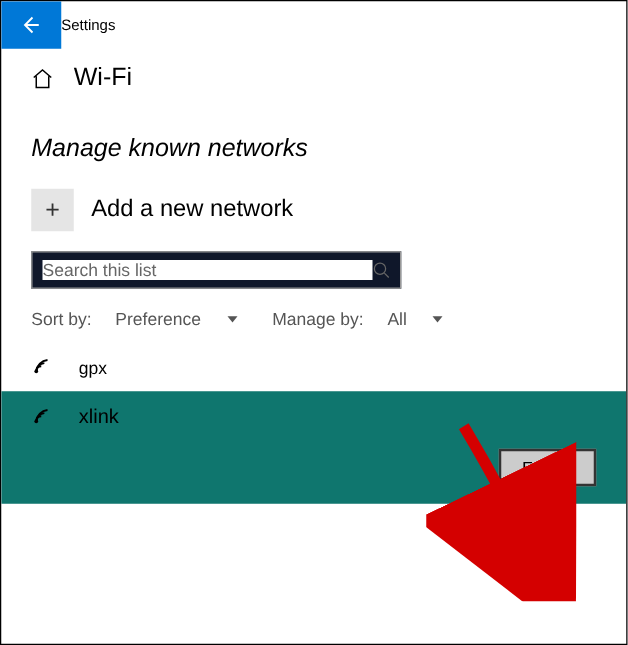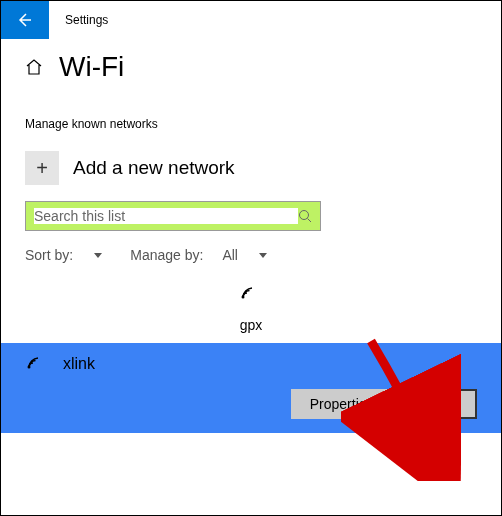--- a/index.html
+++ b/index.html
@@ -26,44 +26,44 @@
       height: 38px;
       background: #0078d7;
       display: flex;
       align-items: center;
       justify-content: center;
       cursor: pointer;
     }
     .app-title {
       font-size: 12px;
       color: #000;
-      margin-left: 16px;
     }
     .content {
       padding: 8px 24px 0 24px;
     }
     .header-row {
       display: flex;
       align-items: center;
       gap: 16px;
       margin-top: 4px;
     }
     .home-icon {
       display: flex;
       align-items: center;
     }
     .page-title {
-      font-size: 28px;
+      font-size: 20px;
       font-weight: 400;
     }
     .subtitle {
-      font-size: 12px;
+      font-size: 20px;
       font-weight: 400;
       margin-top: 34px;
       color: #000;
+      font-style: italic;
     }
     .add-row {
       display: flex;
       align-items: center;
       gap: 14px;
       margin-top: 20px;
       cursor: pointer;
     }
     .plus-box {
       width: 34px;
@@ -78,21 +78,21 @@
     }
     .add-label {
       font-size: 19px;
       color: #000;
     }
     .search-box {
       margin-top: 16px;
       width: 296px;
       height: 30px;
       border: 1px solid #999;
-      background: #bef264;
+      background: #0f172a;
       display: flex;
       align-items: center;
       padding: 4px 8px;
       justify-content: space-between;
     }
     .search-box input {
       border: none;
       outline: none;
       font-size: 14px;
       color: #666;
@@ -125,29 +125,28 @@
     }
     .network-list {
       margin-top: 12px;
     }
     .network-item {
       display: flex;
       align-items: center;
       gap: 14px;
       padding: 10px 0;
       font-size: 14px;
-      flex-direction: column;
     }
     .wifi-icon {
       width: 24px;
       display: flex;
       justify-content: center;
     }
     .selected-item {
-      background: #3b82f6;
+      background: #0f766e;
       margin-left: -24px;
       margin-right: -24px;
       padding: 12px 24px 14px 24px;
     }
     .selected-item .row {
       display: flex;
       align-items: center;
       gap: 14px;
     }
     .btn-row {
@@ -210,20 +209,21 @@
     <input type="text" placeholder="Search this list" style="">
     <svg width="14" height="14" viewBox="0 0 14 14">
       <circle cx="6" cy="6" r="4.5" stroke="#666" stroke-width="1" fill="none"></circle>
       <line x1="9.5" y1="9.5" x2="13" y2="13" stroke="#666" stroke-width="1"></line>
     </svg>
   </div>
 
   <div class="sortfilter">
     <div class="group">
       <span>Sort by:</span>
+      <span>Preference</span>
       <span class="chev"></span>
     </div>
     <div class="group">
       <span>Manage by:</span>
       <span>All</span>
       <span class="chev"></span>
     </div>
   </div>
 
   <div class="network-list">
@@ -245,21 +245,20 @@
           <svg width="22" height="18" viewBox="0 0 22 18">
             <path d="M3 12 A10 10 0 0 1 12 3" stroke="#000" stroke-width="1.6" fill="none"></path>
             <path d="M3 12 A7 7 0 0 1 9.5 5.5" stroke="#000" stroke-width="1.6" fill="none"></path>
             <path d="M3 12 A4 4 0 0 1 7 8" stroke="#000" stroke-width="1.6" fill="none"></path>
             <circle cx="3" cy="12" r="1.5" fill="#000"></circle>
           </svg>
         </div>
         <span>xlink</span>
       </div>
       <div class="btn-row">
-        <button class="btn">Properties</button>
         <button class="btn focused">Forget</button>
       </div>
     </div>
   </div>
 </div>
 
 <svg class="arrow-annotation" width="120" height="150" viewBox="0 0 120 150">
   <defs>
     <marker id="ah" markerWidth="16" markerHeight="16" refX="8" refY="8" orient="auto">
       <polygon points="0,0 16,8 0,16" fill="#d40000"></polygon>

